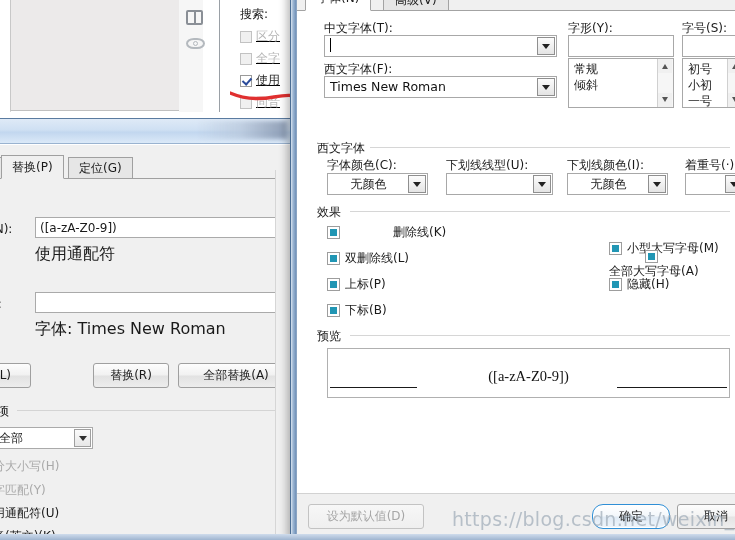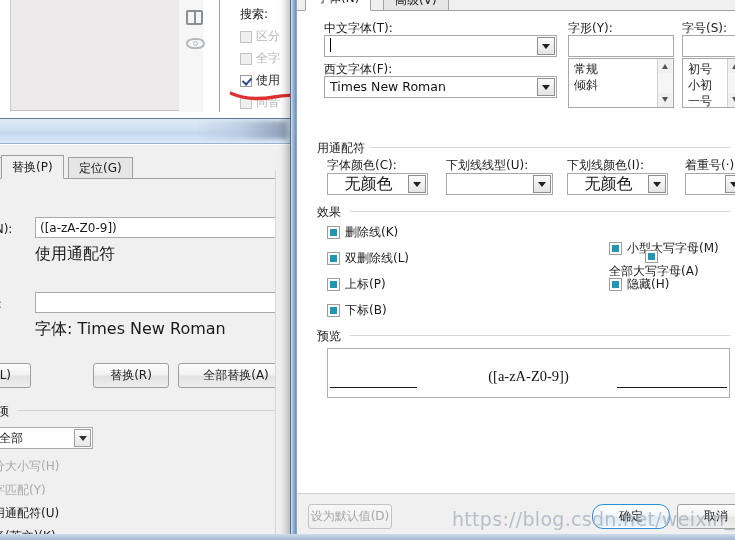--- a/index.html
+++ b/index.html
@@ -65,21 +65,21 @@
     background: #9aa0a6;
   }
   .bg-search-pane {
     position: absolute; left: 222px; top: 0; width: 70px; height: 112px;
     background: #ffffff; overflow: hidden;
   }
   .bg-search-label {
     font-size: 12px; color: #1a1a1a; margin: 6px 0 0 18px; white-space: nowrap;
   }
   .bg-cb-row {
-    display: flex; align-items: center; margin: 5px 0 0 18px; white-space: nowrap;
+    display: flex; align-items: center; margin: 5px 0 0 18px; white-space: nowrap; text-decoration: underline;
   }
   .bg-cb {
     width: 12px; height: 12px; border: 1px solid #b9b9b9; background: #fff;
     box-sizing: border-box; margin-right: 4px; flex: 0 0 auto; position: relative;
   }
   .bg-cb.checked { border-color: #9a9a9a; }
   .bg-cb.checked:after {
     content: ""; position: absolute; left: 3px; top: 0px;
     width: 4px; height: 7px; border: solid #2b4c9b;
     border-width: 0 2px 2px 0; transform: rotate(42deg);
@@ -266,21 +266,21 @@
 
   .fd-grp-title {
     position: absolute; font-size: 12px; color: #1a1a1a;
     background: #ffffff; padding-right: 5px; white-space: nowrap;
   }
   .fd-grp-line { position: absolute; height: 1px; background: #d6d6d6; }
 
   .fd-combo {
     position: absolute; height: 22px; background: #ffffff;
     border: 1px solid #a8a8a8; box-sizing: border-box;
-    font-size: 16px; color: #1a1a1a; line-height: 20px;
+    font-size: 12px; color: #1a1a1a; line-height: 20px;
     text-align: center; white-space: nowrap; overflow: hidden;
   }
   .fd-combo .txt { display: block; margin-right: 18px; }
 
   .fd-chk {
     position: absolute; display: flex; align-items: center; white-space: nowrap;
   }
   .fd-chk .box {
     width: 13px; height: 13px; border: 1px solid #9d9d9d; background: #fff;
     box-sizing: border-box; margin-right: 5px; flex: 0 0 auto; position: relative;
@@ -458,21 +458,21 @@
         <div class="fd-listbox" style="left:385px; top:85px; width:62px; height:50px;">
           <div class="fd-listitem" style="margin-top:2px;">初号</div>
           <div class="fd-listitem">小初</div>
           <div class="fd-listitem">一号</div>
           <div class="fd-vscroll">
             <span class="ar up"></span>
             <span class="ar dn"></span>
           </div>
         </div>
 
-        <div class="fd-grp-title" style="left:20px; top:167px;">用通配符</div>
+        <div class="fd-grp-title" style="left:20px; top:167px;">西文字体</div>
         <div class="fd-grp-line" style="left:73px; top:174px; right:12px;"></div>
 
         <div class="fd-label" style="left:30px; top:184px;">字体颜色(C):</div>
         <div class="fd-combo" style="left:30px; top:200px; width:101px;">
           <span class="txt">无颜色</span>
           <span class="fd-dd"></span>
         </div>
 
         <div class="fd-label" style="left:149px; top:184px;">下划线线型(U):</div>
         <div class="fd-combo" style="left:149px; top:200px; width:107px;">
@@ -488,21 +488,21 @@
 
         <div class="fd-label" style="left:388px; top:184px;">着重号(·):</div>
         <div class="fd-combo" style="left:388px; top:200px; width:60px;">
           <span class="txt"></span>
           <span class="fd-dd"></span>
         </div>
 
         <div class="fd-grp-title" style="left:20px; top:231px;">效果</div>
         <div class="fd-grp-line" style="left:53px; top:238px; right:12px;"></div>
 
-        <div class="fd-chk" style="left:30px; top:251px;">
+        <div class="fd-chk" style="left:30px; top:251px;gap:48px;">
           <span class="box"></span>
           <span class="lbl">删除线(K)</span>
         </div>
         <div class="fd-chk" style="left:30px; top:277px;">
           <span class="box"></span>
           <span class="lbl">双删除线(L)</span>
         </div>
         <div class="fd-chk" style="left:30px; top:303px;">
           <span class="box"></span>
           <span class="lbl">上标(P)</span>
@@ -528,21 +528,21 @@
         <div class="fd-grp-title" style="left:20px; top:355px;">预览</div>
         <div class="fd-grp-line" style="left:53px; top:362px; right:12px;"></div>
 
         <div class="fd-preview-box" style="left:30px; top:375px; right:12px; height:50px;">
           <div class="fd-preview-rule" style="left:2px; width:87px;"></div>
           <div class="fd-preview-rule" style="right:2px; width:110px;"></div>
           <div class="fd-preview-text">([a-zA-Z0-9])</div>
         </div>
 
         <div class="fd-footbar">
-          <div class="fd-btn disabled" style="left:11px; top:10px; width:84px;">设为默认值(D)</div>
+          <div class="fd-btn disabled" style="left:11px; top:10px; width:116px;">设为默认值(D)</div>
           <div class="fd-btn default" style="left:295px; top:10px; width:78px;border-radius:11px;">确定</div>
           <div class="fd-btn" style="left:380px; top:10px; width:78px;">取消</div>
         </div>
 
       </div>
     </div>
   </div>
 
   <div class="fd-bottom-edge"></div>
 

